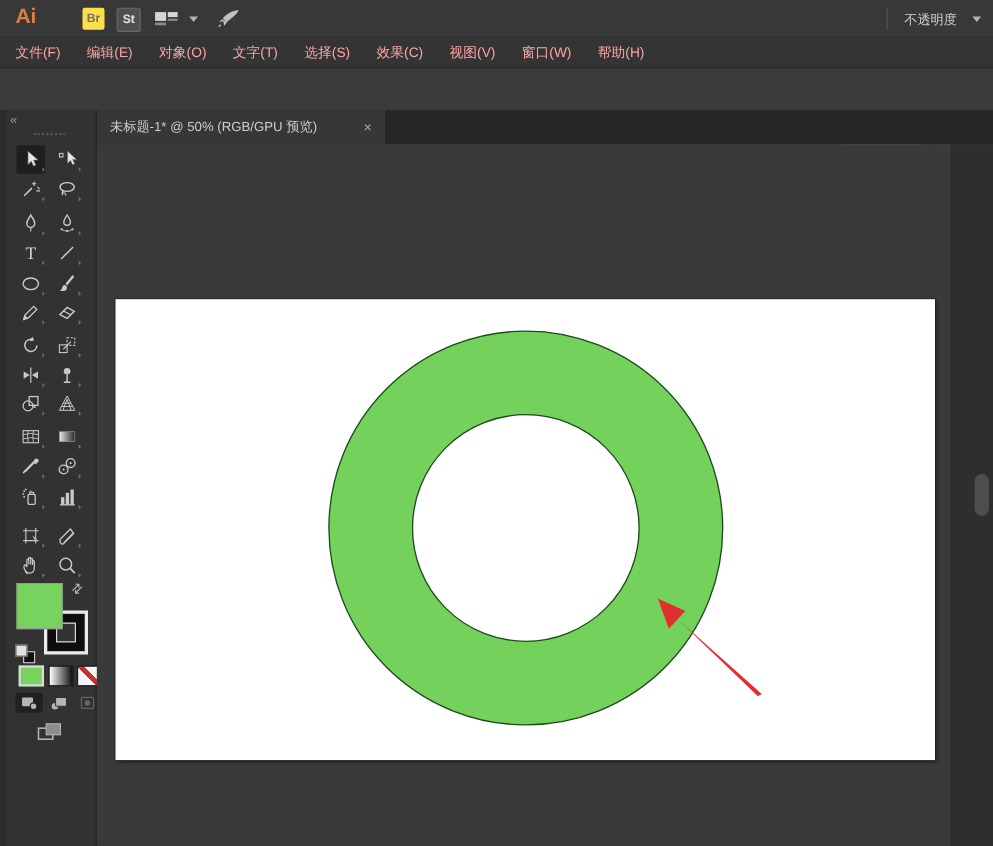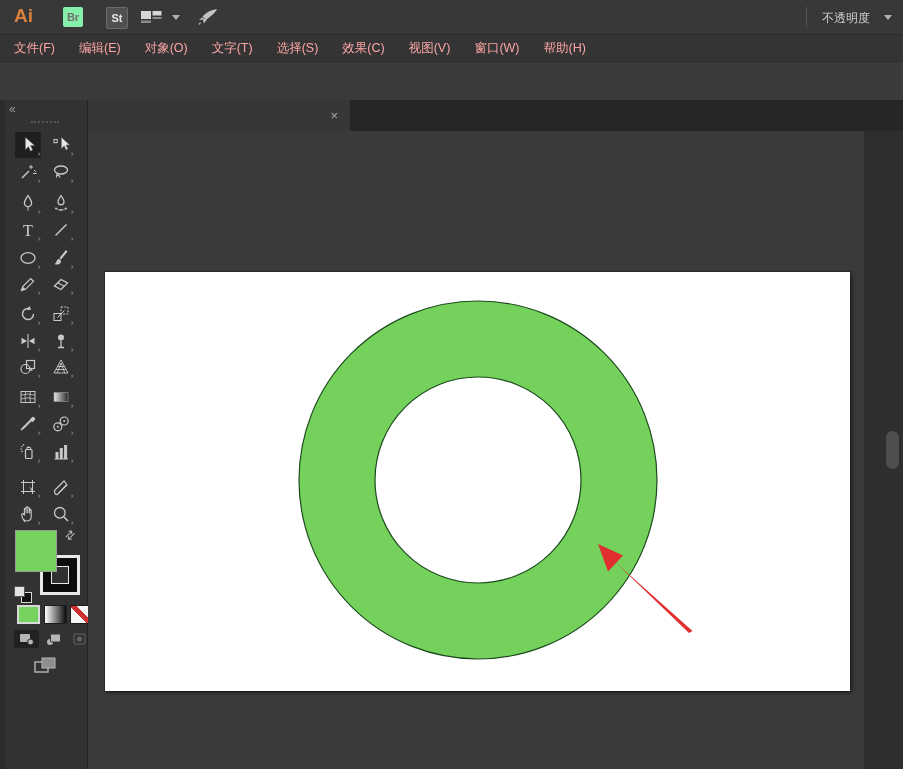--- a/index.html
+++ b/index.html
@@ -5,21 +5,21 @@
   html,body{margin:0;padding:0;background:#1d1d1d;}
   .stage{position:relative;width:903px;height:769px;overflow:hidden;
     font-family:"Liberation Sans","DejaVu Sans",sans-serif;
     background:#3a3a3a;-webkit-font-smoothing:antialiased;}
   .abs{position:absolute;}
   
   .app-bar{left:0;top:0;width:903px;height:34px;background:#383838;border-bottom:1px solid #2a2a2a;}
   .ai-logo{left:14px;top:5px;font-size:19px;font-weight:bold;color:#d9803f;letter-spacing:0;}
   .badge{width:20px;height:20px;top:7px;border-radius:2px;font-size:11px;font-weight:bold;
     display:flex;align-items:center;justify-content:center;}
-  .badge-br{left:63px;background:#86efac;color:#6f6f6f;}
+  .badge-br{left:75px;background:#fde047;color:#6f6f6f;}
   .badge-st{left:106px;background:#505050;color:#e4e4e4;border:1px solid #6a6a6a;}
   .ws-switch{left:140px;top:9px;}
   .rocket{left:196px;top:7px;}
   .chev{width:0;height:0;border-left:4px solid transparent;border-right:4px solid transparent;
     border-top:5px solid #b4b4b4;}
   .chev.dim{border-top-color:#565656;}
   .vdiv{width:1px;height:20px;background:#565656;top:7px;left:806px;}
   .ws-label{left:822px;top:10px;font-size:12px;color:#cfcfcf;}
   
   .menu-bar{left:0;top:35px;width:903px;height:27px;background:#343434;border-bottom:1px solid #2b2b2b;
@@ -168,20 +168,21 @@
     <div class="abs style-swatch"></div>
     <div class="abs style-chev">
         <div class="chev"></div>
       </div>
     <div class="abs bar-btn btn-doc">文档设置</div>
     <div class="abs bar-btn btn-pref">首选项</div>
   </div>
 
   <div class="abs tab-bar">
     <div class="abs tab">
+      <span class="tab-title">未标题-1* @ 50% (RGB/GPU 预览)</span>
       <span class="tab-close">×</span>
     </div>
   </div>
 
   <div class="abs toolbar" id="toolbar">
     <div class="abs collapse">«</div>
     <div class="abs grip"></div>
     <div class="abs stroke-sq">
         <div class="r1"></div>
         <div class="r2"></div>

